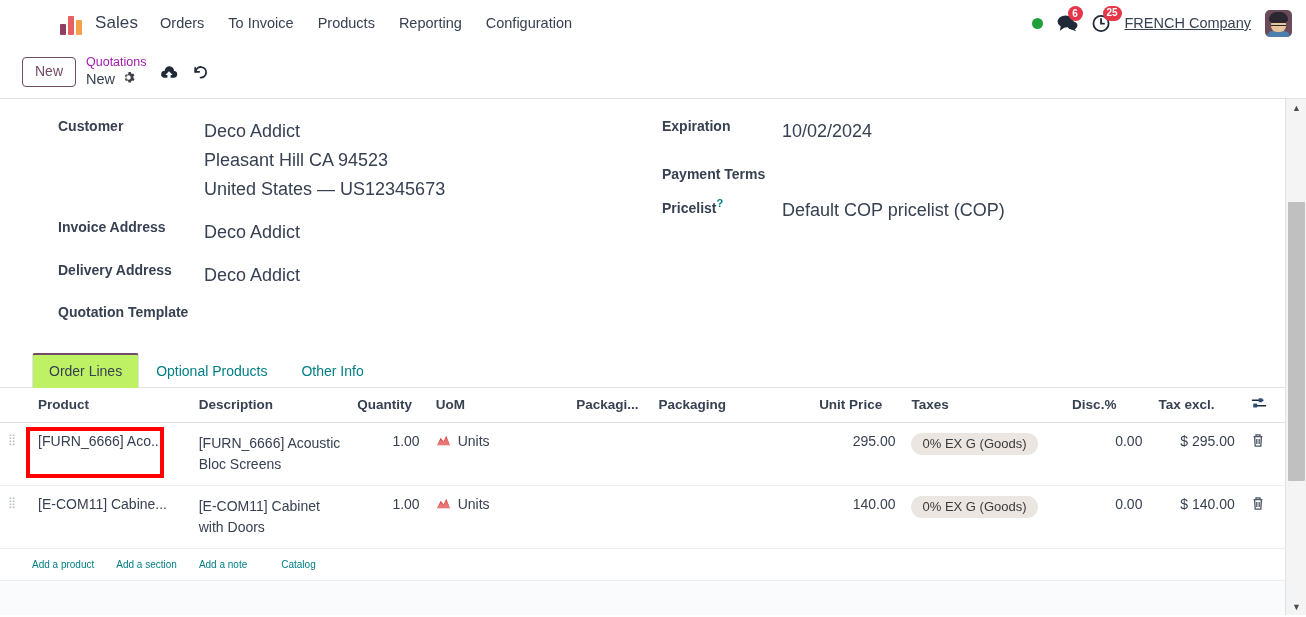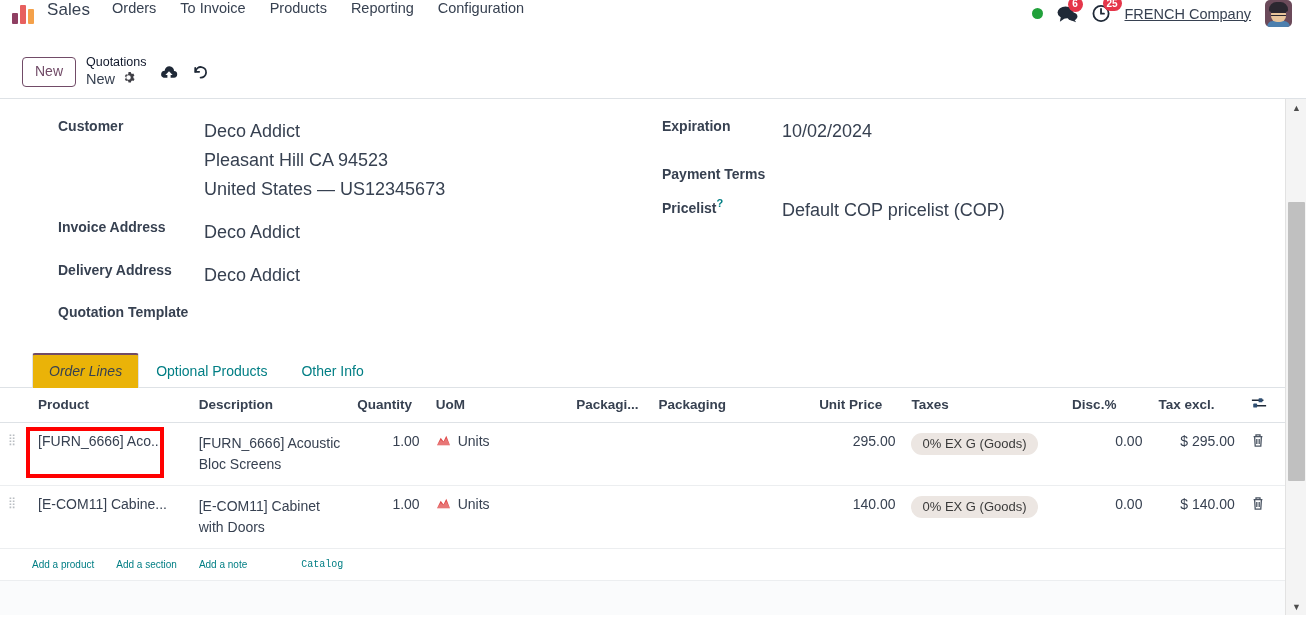--- a/index.html
+++ b/index.html
@@ -9,24 +9,25 @@
     overflow: hidden;
     background: #ffffff;
     font-family: "Liberation Sans", sans-serif;
     color: #374151;
   }
 
   
   .navbar {
     height: 46px;
     display: flex;
-    align-items: flex-start;
+    align-items: center;
     padding: 0 14px 0 12px;
     background: #ffffff;
     position: relative;
+    margin-left: 48px;
   }
   .app-logo {
     width: 26px; height: 24px;
     display: flex; align-items: flex-end; gap: 2px;
     margin-right: 9px;
   }
   .app-logo i { display:block; width:6px; border-radius:1px; }
   .bar-a { height: 11px; background: #8f3f62; }
   .bar-b { height: 19px; background: #e7605f; }
   .bar-c { height: 15px; background: #f4a14a; }
@@ -100,21 +101,21 @@
     font-size: 14px;
     padding: 5px 12px 6px;
     border-radius: 4px;
     cursor: pointer;
     line-height: 1.2;
     margin-right: 10px;
   }
   .breadcrumb-wrap { display:flex; flex-direction: column; justify-content: center; }
   .bc-parent {
     font-size: 12.5px;
-    color: #0f172a;
+    color: #a21caf;
     line-height: 1.25;
     cursor: pointer;
   }
   .bc-row { display:flex; align-items:center; gap: 7px; line-height:1.3; }
   .bc-current { font-size: 14.5px; color:#374151; }
   .gear-icon { font-size: 12px; color:#4a4a4a; cursor:pointer; }
   .cp-actions { display:flex; align-items:center; gap: 14px; margin-left: 14px; }
   .cp-actions .act { cursor:pointer; display:flex; align-items:center; }
 
   
@@ -170,25 +171,24 @@
     border: 1px solid transparent;
     border-bottom: none;
     cursor: pointer;
     background: transparent;
     position: relative;
     top: 1px;
     white-space: nowrap;
   }
   .tab.active {
     color: #374151;
-    background: #eab308;
+    background: #bef264;
     border-color: #dee2e6;
     border-top: 2px solid #714b67;
     border-radius: 3px 3px 0 0;
-    font-style: italic;
   }
 
   
   .annot-box {
     position: absolute;
     left: 26px;
     top: 328px;
     width: 138px;
     height: 51px;
     border: 4px solid #ff0000;
@@ -261,21 +261,21 @@
 
   .add-row td { border-bottom: 1px solid #dee2e6; padding: 11px 8px; }
   .add-links { display: flex; align-items: center; gap: 0; padding-left: 24px; }
   .add-links a {
     color: #017e84;
     font-size: 10px;
     text-decoration: none;
     cursor: pointer;
     margin-right: 22px;
   }
-  .add-links a.spaced { margin-left: 32px; font-family: Liberation Mono, monospace; }
+  .add-links a.spaced { margin-left: 12px; }
 
   .totals-zone { background: #fafbfc; height: 36px; border-bottom: 1px solid transparent; }
 
   
   .scrollbar {
     position: absolute;
     right: 0; top: 0;
     width: 21px;
     height: 517px;
     background: #f4f4f4;

